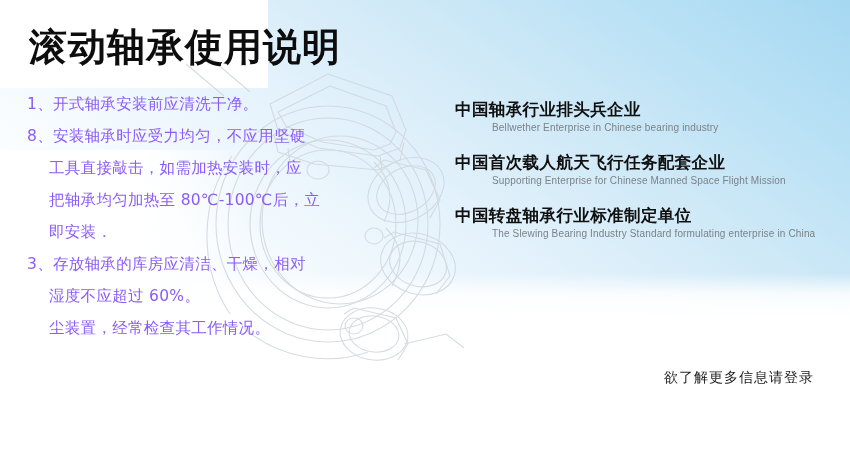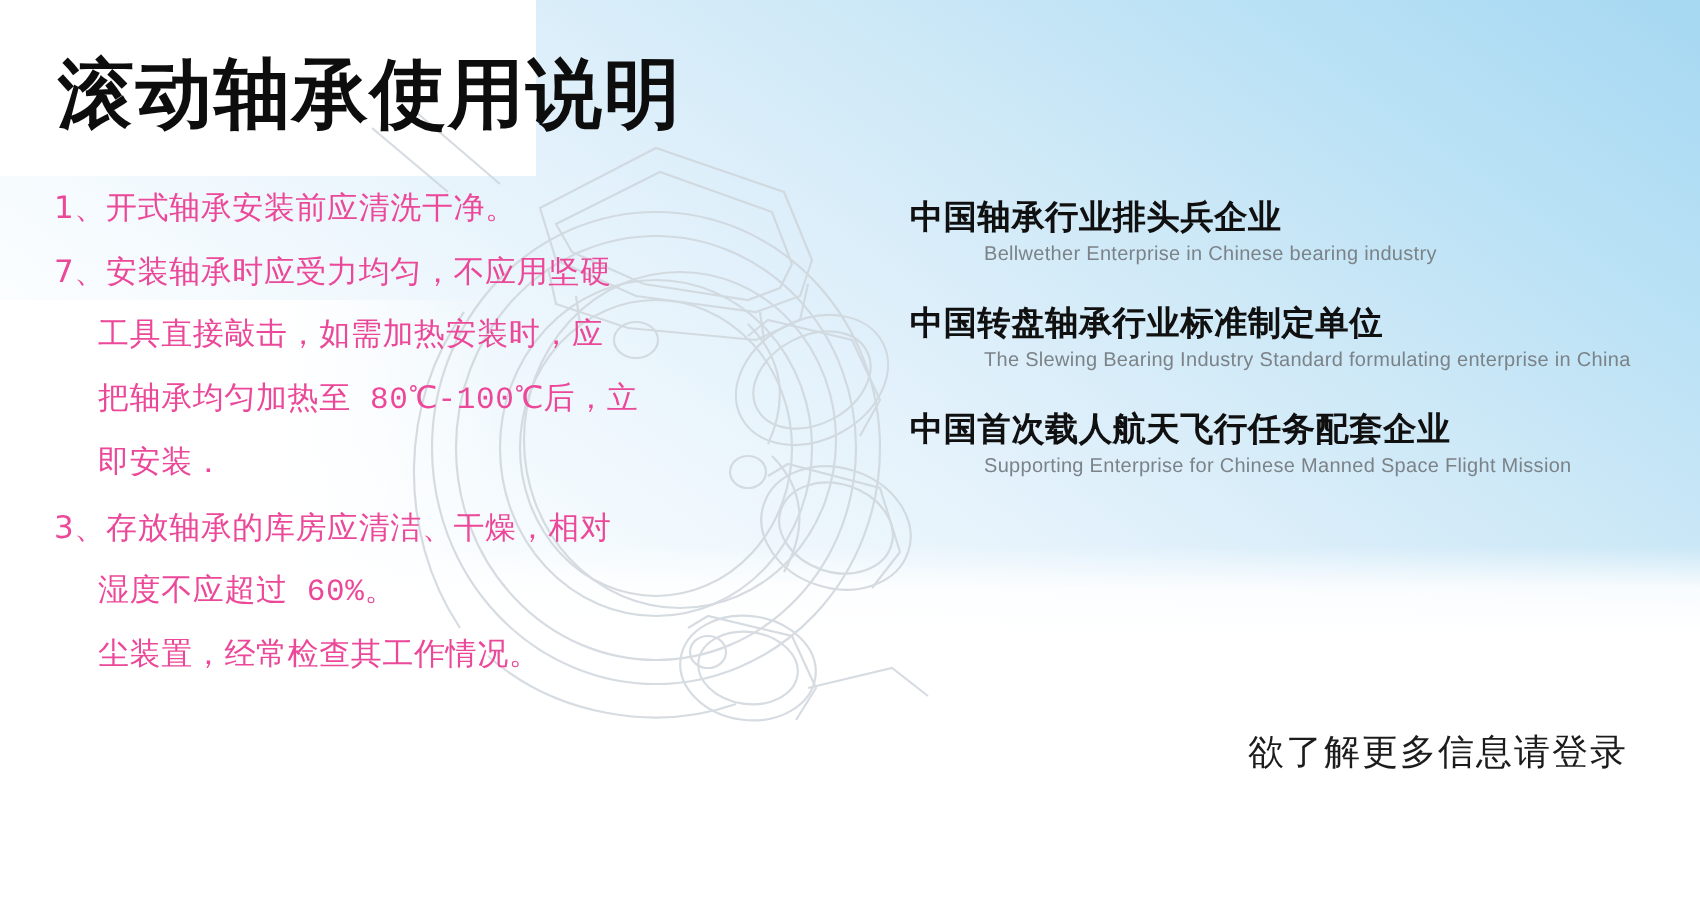--- a/index.html
+++ b/index.html
@@ -54,28 +54,28 @@
     white-space:nowrap;
   }
 
   
   .list{
     position:absolute;left:27px;top:88px;width:312px;
   }
   .list-item{
     position:relative;
     font-size:15.5px;line-height:32px;
-    color:#ec4899;
+    color:#8b5cf6;
     letter-spacing:0.3px;
     font-family:"DejaVu Sans","Liberation Sans",sans-serif;
   }
   .list-item .ln{
     display:block;white-space:nowrap;overflow:hidden;
   }
-  .list-item .ln.cont{padding-left:22px;font-family:Liberation Mono, monospace;}
+  .list-item .ln.cont{padding-left:22px;}
 
   
   .creds{
     position:absolute;left:455px;top:98px;width:390px;
   }
   .cred-group{margin-bottom:15px;}
   .cred-cn{
     font-size:16.5px;line-height:22px;font-weight:bold;
     color:#101010;letter-spacing:0.4px;white-space:nowrap;
     font-family:Liberation Sans, sans-serif;
@@ -83,21 +83,21 @@
   .cred-en{
     font-size:10px;line-height:16px;
     color:#7b8288;letter-spacing:0.15px;white-space:nowrap;
     font-family:"Liberation Sans","DejaVu Sans",sans-serif;
     padding-left:37px;
   }
 
   
   .footer-cta{
     position:absolute;right:36px;top:366px;
-    font-size:18px;line-height:22px;color:#1c1c1c;
+    font-size:14px;line-height:22px;color:#1c1c1c;
     letter-spacing:1px;white-space:nowrap;
     font-family:"DejaVu Sans","Liberation Sans",sans-serif;
     margin-left:40px;
   }
   .footer-url{
     position:absolute;right:36px;top:390px;
     font-size:41px;line-height:50px;font-weight:bold;
     color:#000000;letter-spacing:-0.5px;white-space:nowrap;
     font-family:"Liberation Sans","DejaVu Sans",sans-serif;
   }
@@ -155,45 +155,45 @@
     </svg>
   </div>
 
   <div class="title">滚动轴承使用说明</div>
 
   <div class="list">
     <div class="list-item">
       <span class="ln">1、开式轴承安装前应清洗干净。</span>
     </div>
     <div class="list-item">
-      <span class="ln">7、安装轴承时应受力均匀，不应用坚硬</span>
+      <span class="ln">8、安装轴承时应受力均匀，不应用坚硬</span>
       <span class="ln cont">工具直接敲击，如需加热安装时，应</span>
       <span class="ln cont">把轴承均匀加热至 80℃-100℃后，立</span>
       <span class="ln cont">即安装．</span>
     </div>
     <div class="list-item">
       <span class="ln">3、存放轴承的库房应清洁、干燥，相对</span>
       <span class="ln cont">湿度不应超过 60%。</span>
     </div>
     <div class="list-item">
       <span class="ln cont">尘装置，经常检查其工作情况。</span>
     </div>
   </div>
 
   <div class="creds">
     <div class="cred-group">
       <div class="cred-cn">中国轴承行业排头兵企业</div>
       <div class="cred-en">Bellwether Enterprise in Chinese bearing industry</div>
     </div>
     <div class="cred-group">
+      <div class="cred-cn">中国首次载人航天飞行任务配套企业</div>
+      <div class="cred-en">Supporting Enterprise for Chinese Manned Space Flight Mission</div>
+    </div>
+    <div class="cred-group">
       <div class="cred-cn">中国转盘轴承行业标准制定单位</div>
       <div class="cred-en">The Slewing Bearing Industry Standard formulating enterprise in China</div>
-    </div>
-    <div class="cred-group">
-      <div class="cred-cn">中国首次载人航天飞行任务配套企业</div>
-      <div class="cred-en">Supporting Enterprise for Chinese Manned Space Flight Mission</div>
     </div>
   </div>
 
   <div class="footer-cta">欲了解更多信息请登录</div>
   <div class="footer-url">www.lyc.cn</div>
 
 </div>
 
 </body></html>

